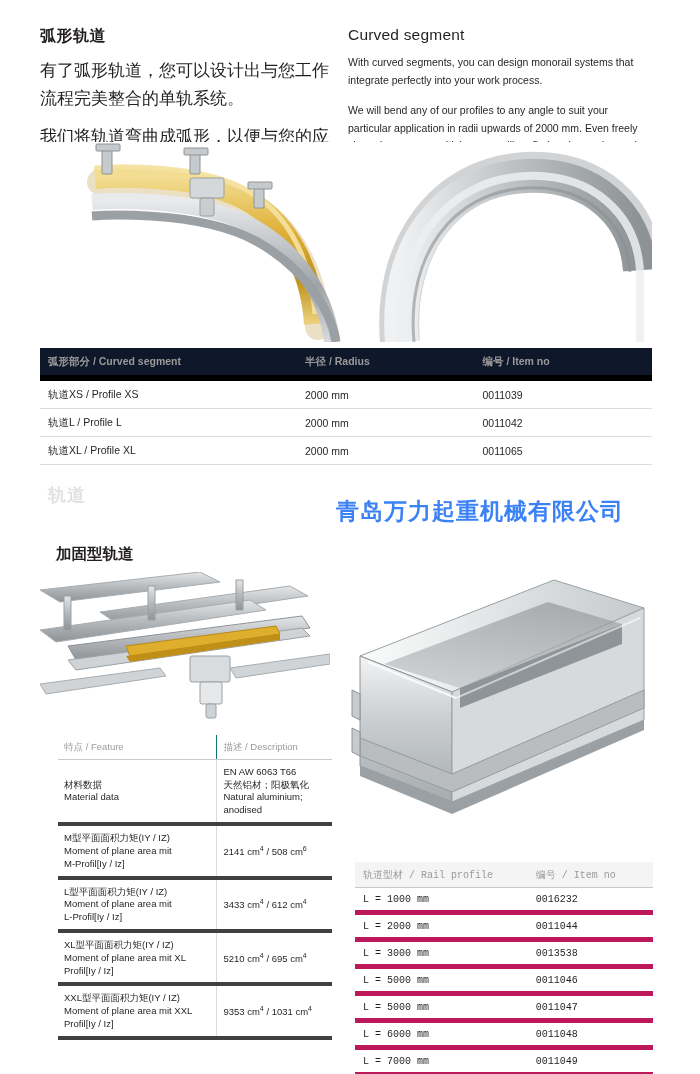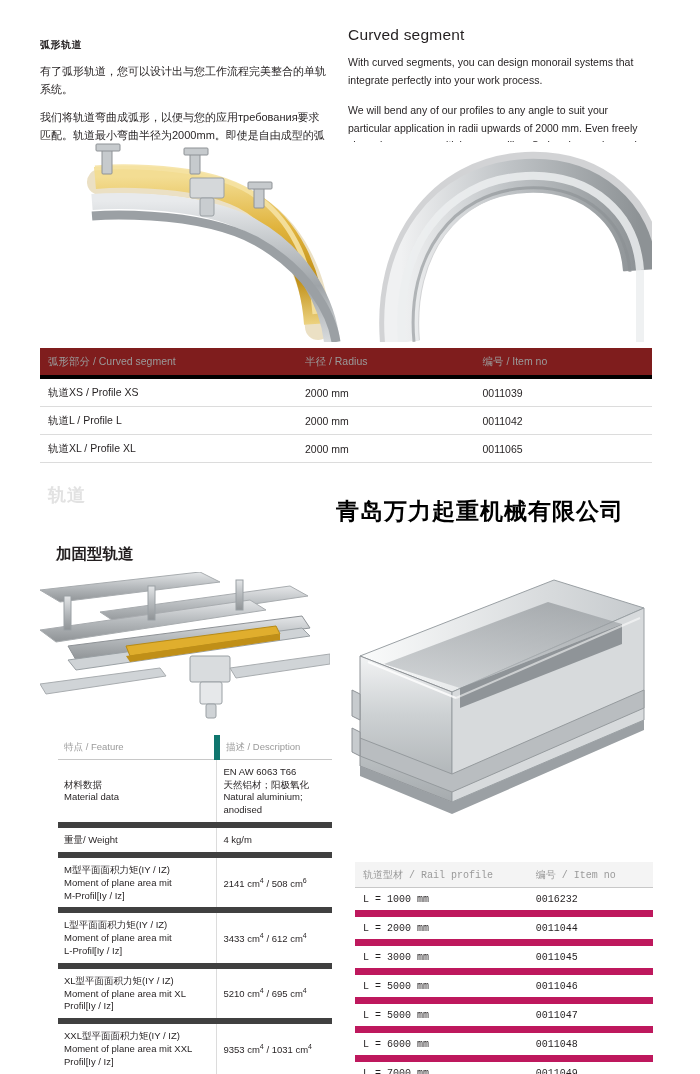--- a/index.html
+++ b/index.html
@@ -11,46 +11,46 @@
     font-family: "Liberation Sans", sans-serif;
     color: #231f20;
     position: relative;
     overflow: hidden;
   }
   .page { position: relative; width: 700px; height: 1074px; }
 
   
   .sec1-cn { position:absolute; left:40px; top:26px; width:290px; }
   .sec1-en { position:absolute; left:348px; top:26px; width:310px; }
-  h2.title-cn { font-size:10px; font-weight:bold; margin:12px 0 10px 0; letter-spacing:0.5px;font-family:Liberation Mono, monospace; }
+  h2.title-cn { font-size:16px; font-weight:bold; margin:0 0 10px 0; letter-spacing:0.5px;font-family:Liberation Mono, monospace; }
   h2.title-en { font-size:15.5px; font-weight:normal; margin:0 0 10px 0; letter-spacing:0.2px; }
-  p.body-cn { font-size:11px; line-height:1.65; margin:0 0 10px 0; color:#231f20; }
+  p.body-cn { font-size:17px; line-height:1.65; margin:0 0 10px 0; color:#231f20; }
   p.body-en { font-size:10.5px; line-height:1.7; margin:0 12px 12px 0; color:#231f20; }
 
   
   .img-curve {
     position:absolute; left:40px; top:142px; width:612px; height:200px;
     overflow:hidden; background:#ffffff;
   }
   .img-curve svg { display:block; }
 
   
   .tbl1 { position:absolute; left:40px; top:348px; width:612px; }
   table { border-collapse: collapse; width:100%; }
   .tbl1 th, .tbl1 td { text-align:left; font-size:10.5px; padding:7px 8px 6px 8px; }
-  .tbl1 thead th { color:#9a9a9a; font-weight:normal; border-bottom:4px solid #000000; background:#7f1d1d; }
+  .tbl1 thead th { color:#9a9a9a; font-weight:bold; border-bottom:6px solid #000000; background:#0f172a; }
   .tbl1 tbody td { border-bottom:1px solid #dcdcdc; color:#231f20; }
   .tbl1 .c1 { width:42%; }
   .tbl1 .c2 { width:29%; }
   .tbl1 .c3 { width:29%; }
 
   
   .watermark {
     position:absolute; left:336px; top:496px; width:360px;
-    font-size:23px; color:#000000; font-weight:bold; white-space:nowrap;
+    font-size:23px; color:#3b82f6; font-weight:bold; white-space:nowrap;
     letter-spacing:1px;
   }
   .watermark-faint {
     position:absolute; left:48px; top:483px; font-size:18px; color:#e2e2e2;
     font-weight:bold; letter-spacing:1px;
   }
 
   
   .sec2-head { position:absolute; left:40px; top:528px; width:300px; }
   .sec2-head .cn { font-size:15.5px; font-weight:bold; margin:16px; }
@@ -65,31 +65,31 @@
   .img-profile {
     position:absolute; left:344px; top:570px; width:312px; height:280px;
     overflow:hidden;
   }
 
   
   .tbl2 { position:absolute; left:58px; top:735px; width:274px; }
   .tbl2 table { width:100%; }
   .tbl2 th, .tbl2 td { font-size:9.5px; text-align:left; vertical-align:middle; padding:6px 6px 5px 6px; line-height:1.35; }
   .tbl2 thead th { color:#9a9a9a; font-weight:normal; border-bottom:1px solid #c8c8c8; }
-  .tbl2 tbody td { border-bottom:6px solid #404040; }
+  .tbl2 tbody td { border-bottom:4px solid #404040; }
   .tbl2 td.k { width:58%; border-right:1px solid #dcdcdc; }
   .tbl2 td.v { width:42%; }
-  .tbl2 .hdr-k { border-right:6px solid #0f766e;margin-left:13px; }
+  .tbl2 .hdr-k { border-right:1px solid #0f766e;margin-left:13px; }
   sup { font-size:7px; vertical-align:super; }
 
   
   .tbl3 { position:absolute; left:355px; top:862px; width:298px;font-family:Liberation Mono, monospace; }
   .tbl3 th, .tbl3 td { font-size:10px; text-align:left; padding:6px 8px 5px 8px; }
   .tbl3 thead th { color:#9a9a9a; font-weight:normal; border-bottom:1px solid #c8c8c8; background:#f4f4f4; }
-  .tbl3 tbody td { border-bottom:7px solid #be185d; }
+  .tbl3 tbody td { border-bottom:5px solid #be185d; }
   .tbl3 .c1 { width:58%; }
   .tbl3 .c2 { width:42%; }
 </style>
 </head>
 <body>
 
 <div class="page">
 
   <div class="sec1-cn">
     <h2 class="title-cn">弧形轨道</h2>
@@ -288,24 +288,20 @@
           <th class="hdr-k">特点 / Feature</th>
           <th>描述 / Description</th>
         </tr>
       </thead>
       <tbody id="tbl2-body">
           <tr>
             <td class="k">材料数据<br>Material data</td>
             <td class="v">EN AW 6063 T66<br>天然铝材；阳极氧化<br>Natural aluminium;<br>anodised</td>
           </tr>
           <tr>
-            <td class="k">重量/ Weight</td>
-            <td class="v">4 kg/m</td>
-          </tr>
-          <tr>
             <td class="k">M型平面面积力矩(IY / IZ)<br>Moment of plane area mit<br>M-Profil[Iy / Iz]</td>
             <td class="v">2141 cm<sup>4</sup> / 508 cm<sup>6</sup></td>
           </tr>
           <tr>
             <td class="k">L型平面面积力矩(IY / IZ)<br>Moment of plane area mit<br>L-Profil[Iy / Iz]</td>
             <td class="v">3433 cm<sup>4</sup> / 612 cm<sup>4</sup></td>
           </tr>
           <tr>
             <td class="k">XL型平面面积力矩(IY / IZ)<br>Moment of plane area mit XL<br>Profil[Iy / Iz]</td>
             <td class="v">5210 cm<sup>4</sup> / 695 cm<sup>4</sup></td>
@@ -330,21 +326,21 @@
           <tr>
             <td class="c1">L = 1000 mm</td>
             <td class="c2">0016232</td>
           </tr>
           <tr>
             <td class="c1">L = 2000 mm</td>
             <td class="c2">0011044</td>
           </tr>
           <tr>
             <td class="c1">L = 3000 mm</td>
-            <td class="c2">0011045</td>
+            <td class="c2">0013538</td>
           </tr>
           <tr>
             <td class="c1">L = 5000 mm</td>
             <td class="c2">0011046</td>
           </tr>
           <tr>
             <td class="c1">L = 5000 mm</td>
             <td class="c2">0011047</td>
           </tr>
           <tr>

